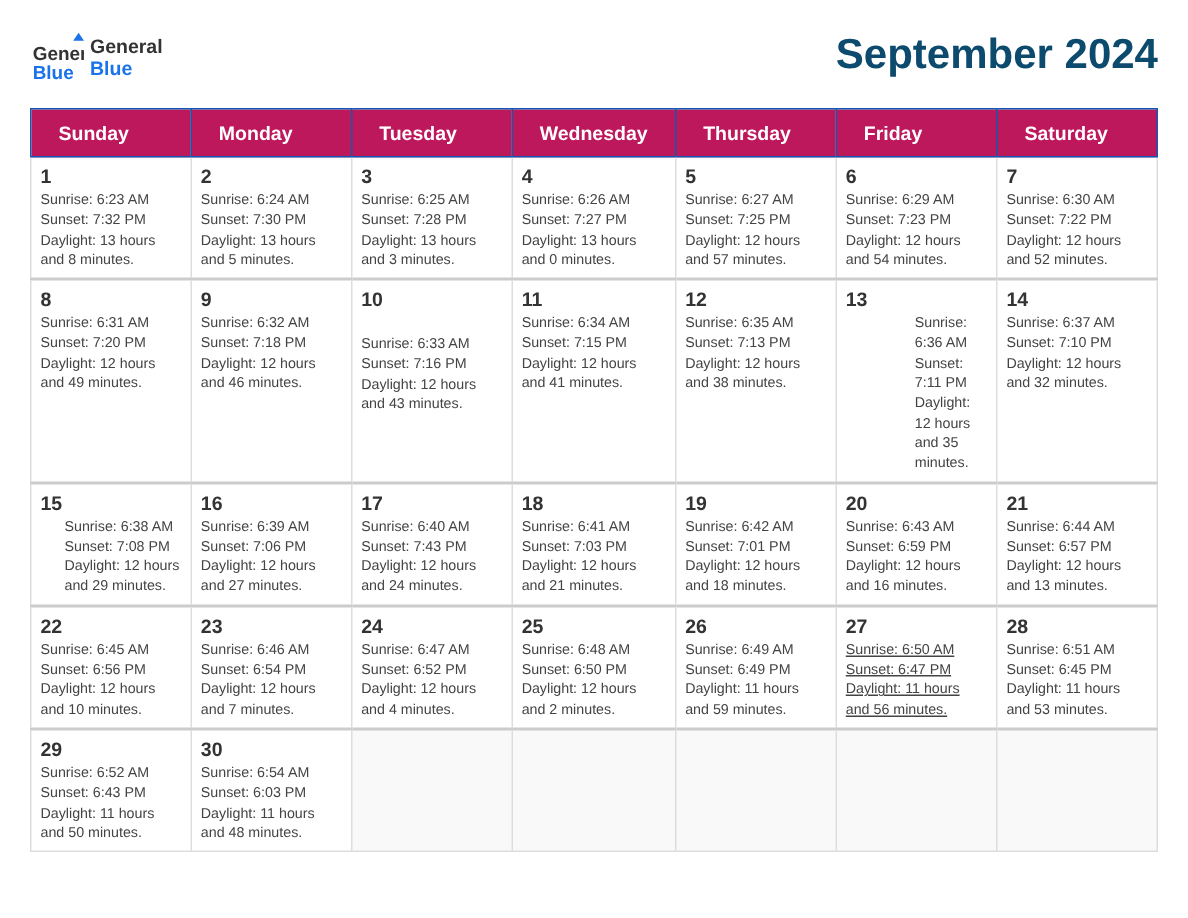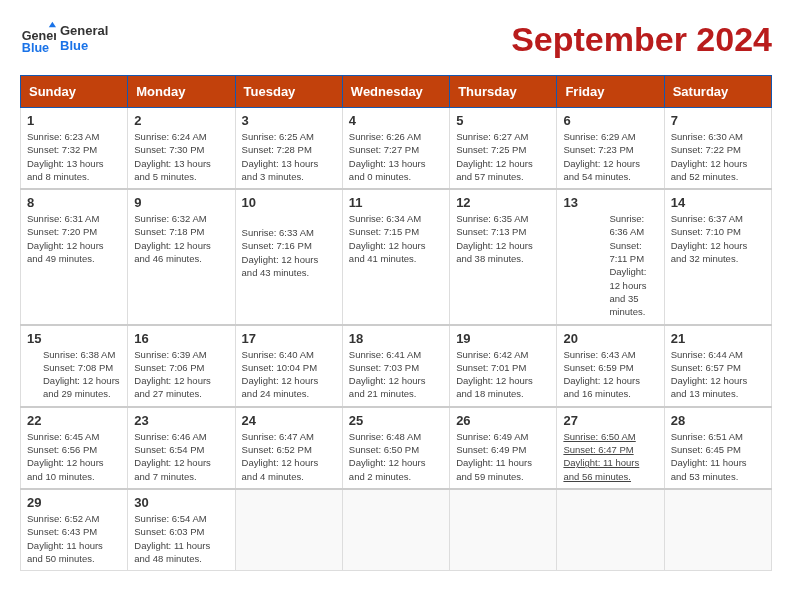--- a/index.html
+++ b/index.html
@@ -22,40 +22,40 @@
       gap: 4px;
     }
     .logo-icon {
       width: 36px;
       height: 36px;
     }
     .title-block {
       text-align: right;
     }
     .month-title {
-      font-size: 34px;
+      font-size: 28px;
       font-weight: bold;
-      color: #b91c1c;
+      color: #0c4a6e;
     }
     .location {
       font-size: 14px;
       color: #555;
       margin-top: 2px;
     }
     .calendar {
       width: 100%;
       border-collapse: collapse;
       border: 1px solid #ccc;
     }
     .calendar th {
-      background: #c2410c;
+      background: #be185d;
       color: #fff;
       font-size: 13px;
       font-weight: bold;
-      padding: 8px 8px;
+      padding: 8px 18px;
       text-align: left;
       border: 1px solid #1557b0;
     }
     .calendar td {
       vertical-align: top;
       padding: 5px 6px;
       border: 1px solid #ddd;
       font-size: 10px;
       color: #333;
       background: #fff;
@@ -227,21 +227,21 @@
         <td>
           <span class="day-num">16</span>
           <div class="day-info" style="white-space: pre-line;">Sunrise: 6:39 AM
 Sunset: 7:06 PM
 Daylight: 12 hours
 and 27 minutes.</div>
         </td>
         <td>
           <span class="day-num">17</span>
           <div class="day-info" style="white-space: pre-line;">Sunrise: 6:40 AM
-Sunset: 10:04 PM
+Sunset: 7:43 PM
 Daylight: 12 hours
 and 24 minutes.</div>
         </td>
         <td>
           <span class="day-num">18</span>
           <div class="day-info" style="white-space: pre-line;">Sunrise: 6:41 AM
 Sunset: 7:03 PM
 Daylight: 12 hours
 and 21 minutes.</div>
         </td>

